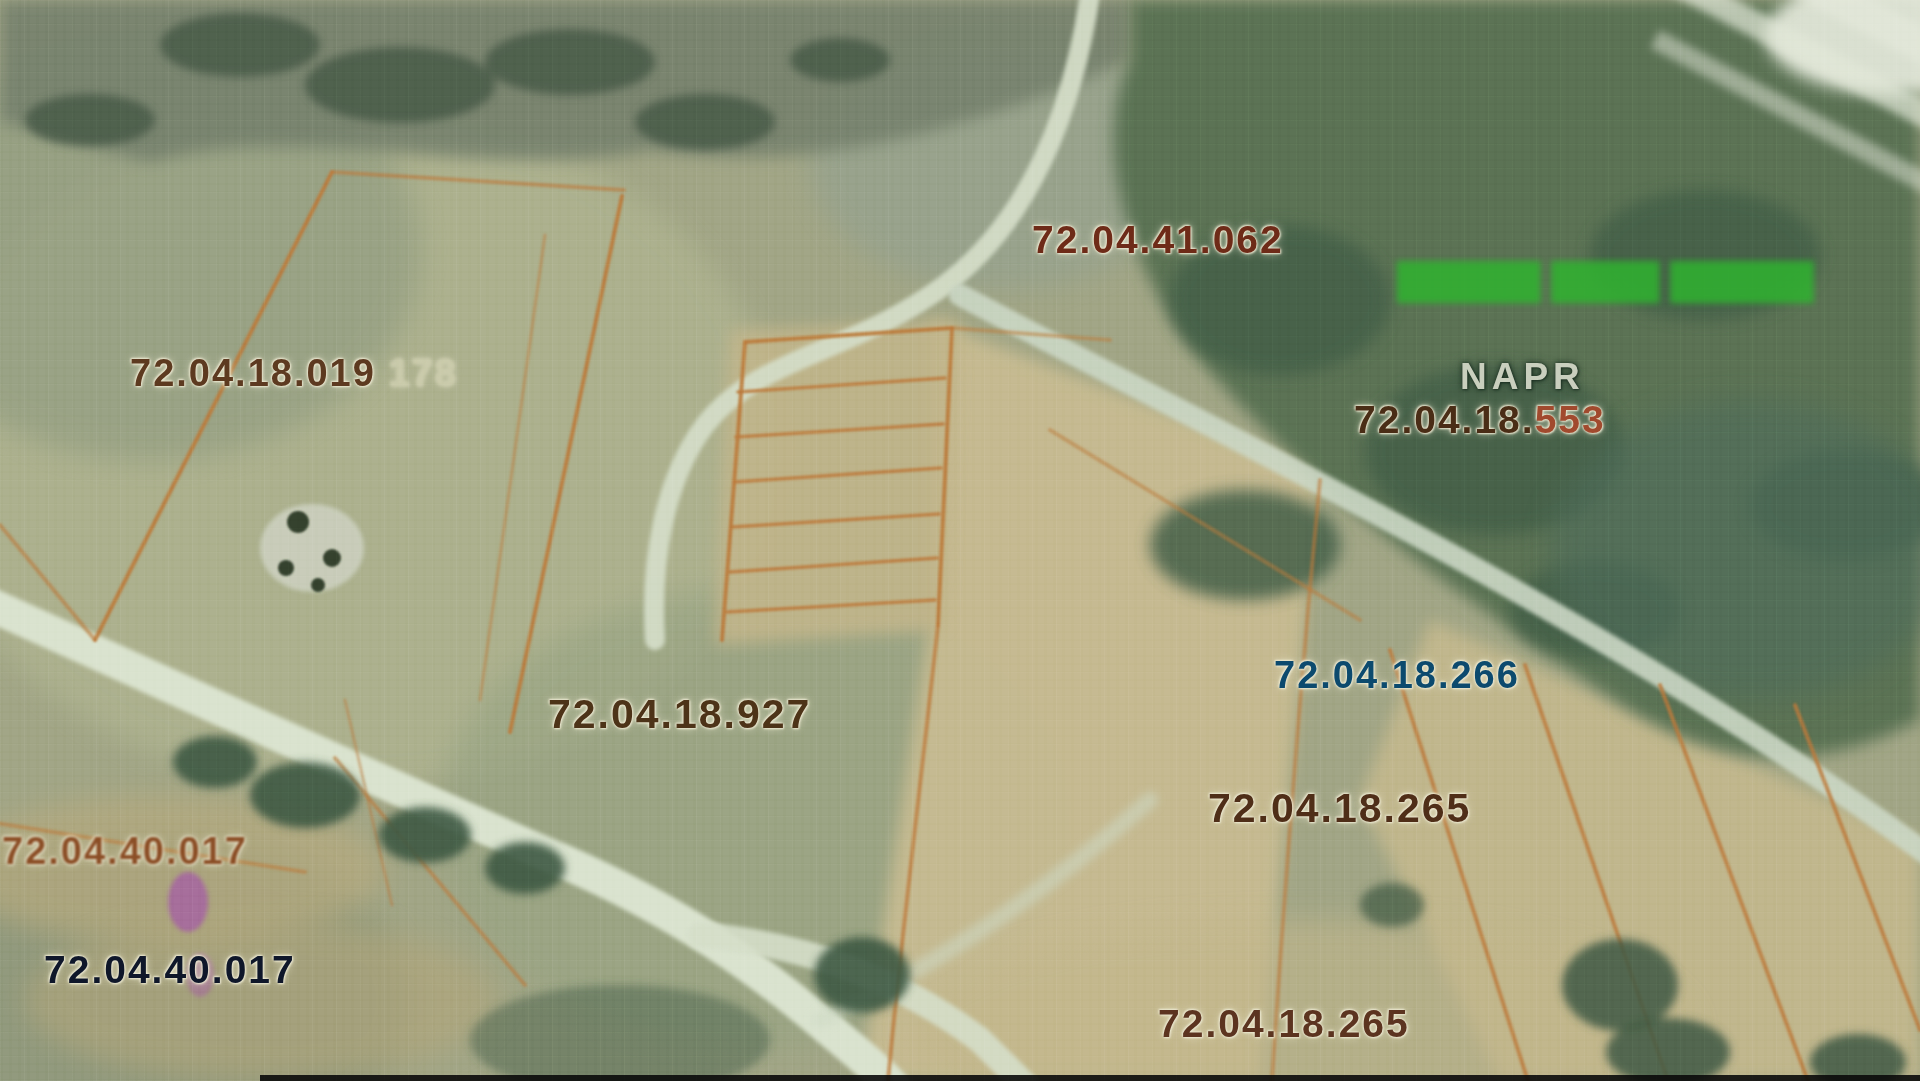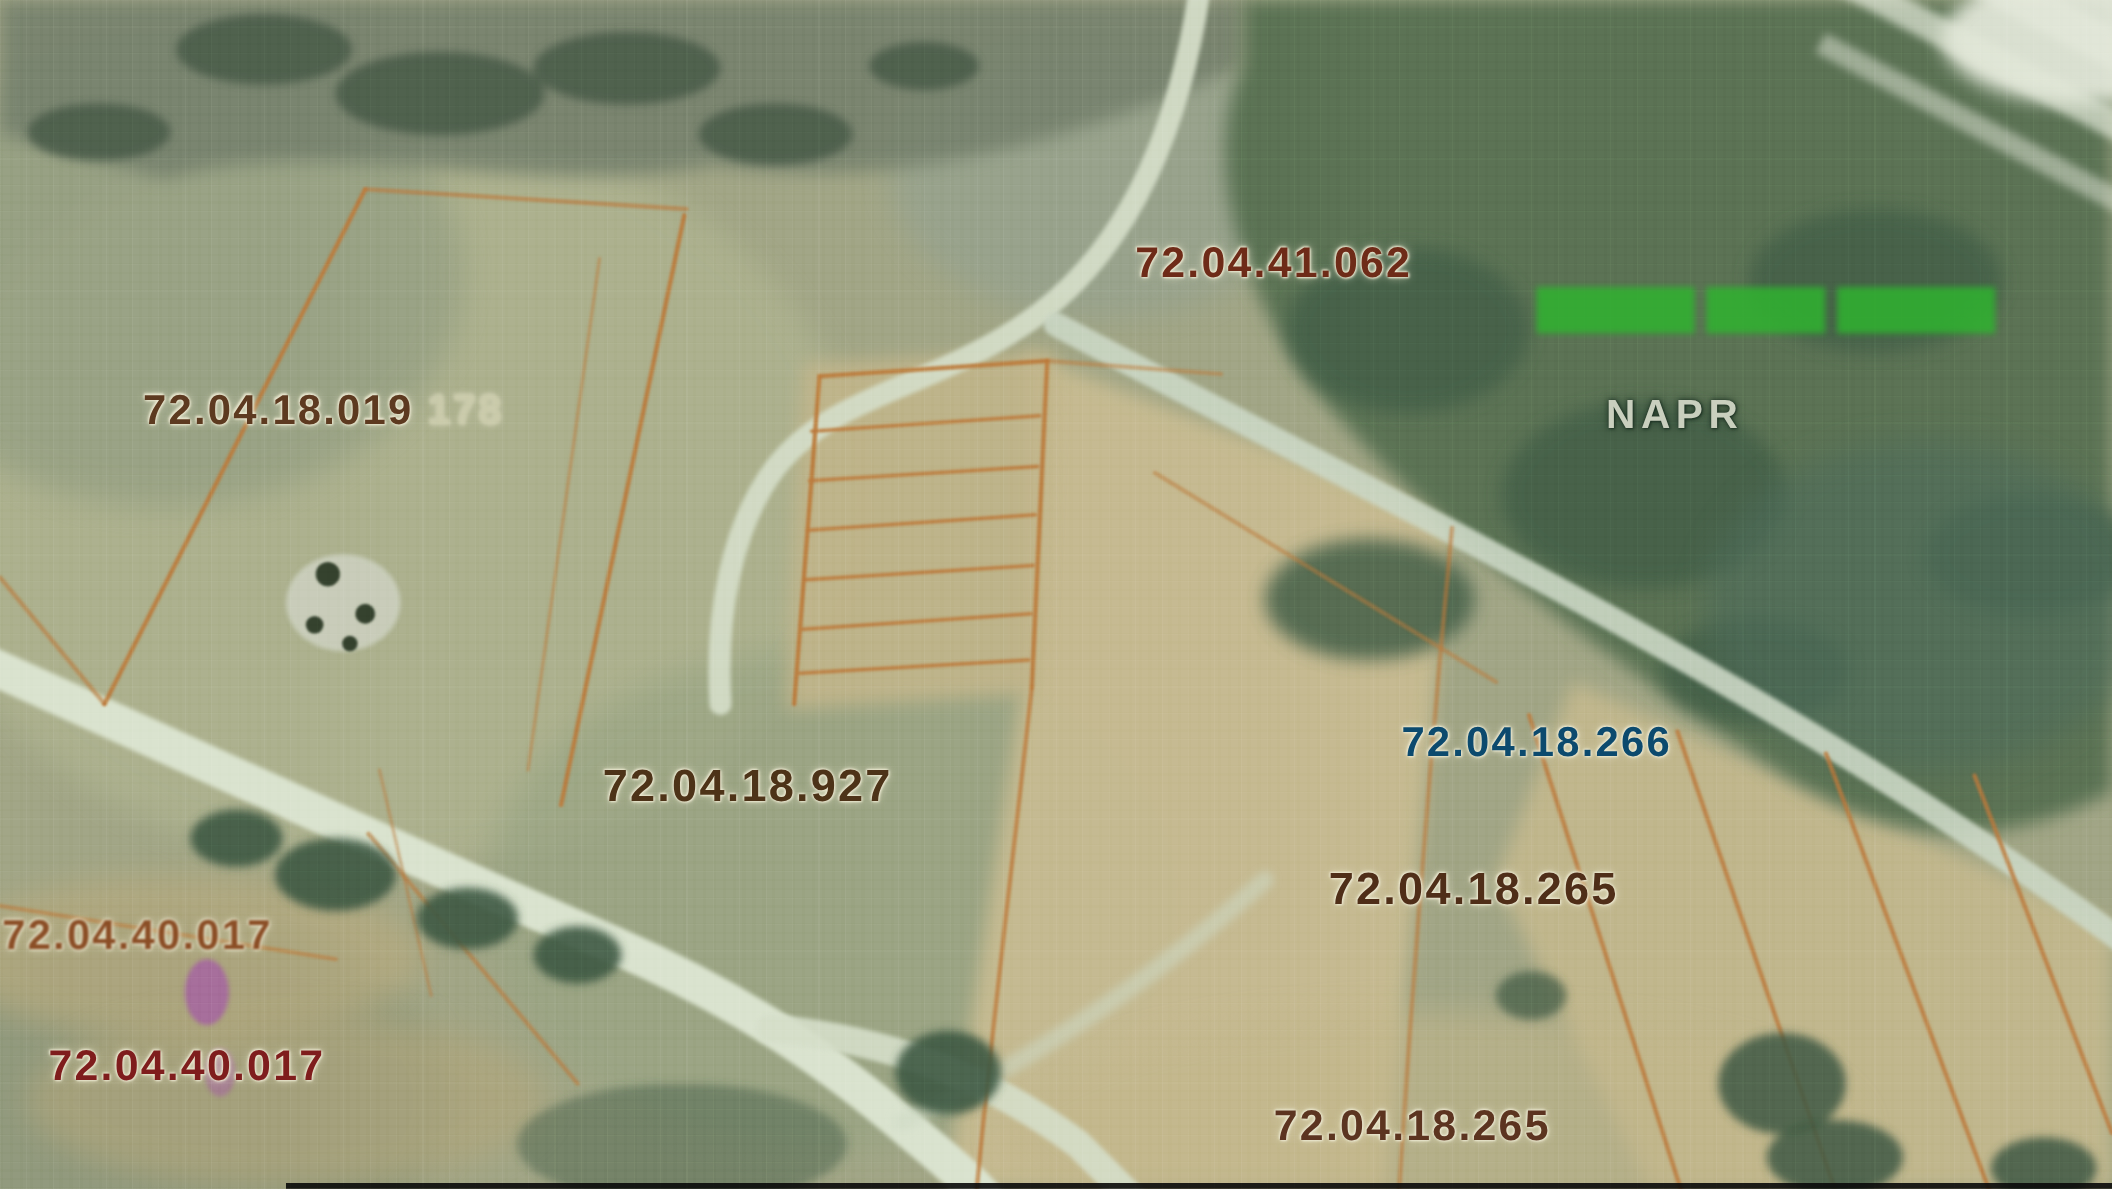--- a/index.html
+++ b/index.html
@@ -172,31 +172,34 @@
   </svg>
 
   <div class="mosaic"></div>
 
   <div class="label" style="left:1032px;top:220px;font-size:39px;color:#6e2b18;">72.04.41.062</div>
 
   <div class="label label-green" style="left:1398px;top:252px;font-size:46px;color:#2fb32f;">▆▆▆▆ ▆▆▆ ▆▆▆▆</div>
 
   <div class="label label-napr" style="left:1460px;top:358px;font-size:37px;color:#c9cfbe;text-align:center;">NAPR</div>
 
+  <div class="label" style="left:1354px;top:400px;font-size:39px;color:#4a2d16;">
+    <span>72.04.18.</span><span class="suffix-red">553</span>
+  </div>
 
   <div class="label" style="left:130px;top:354px;font-size:38px;color:#5d3a20;">
     <span>72.04.18.019</span>
     <span class="faint">178</span>
   </div>
 
   <div class="label" style="left:548px;top:694px;font-size:41px;color:#4d3318;text-align:center;">72.04.18.927</div>
 
   <div class="label" style="left:1274px;top:656px;font-size:38px;color:#0c4a6e;">72.04.18.266</div>
 
   <div class="label" style="left:1208px;top:788px;font-size:41px;color:#4f2e18;">72.04.18.265</div>
 
   <div class="label label-worn" style="left:2px;top:832px;font-size:38px;color:#8a4a22;">72.04.40.017</div>
 
-  <div class="label" style="left:44px;top:950px;font-size:39px;color:#7f1d1d;">72.04.40.017</div>
+  <div class="label" style="left:44px;top:950px;font-size:39px;color:#0f172a;">72.04.40.017</div>
 
   <div class="label" style="left:1158px;top:1004px;font-size:39px;color:#5c3420;">72.04.18.265</div>
 
 </div>
 
 </body></html>

